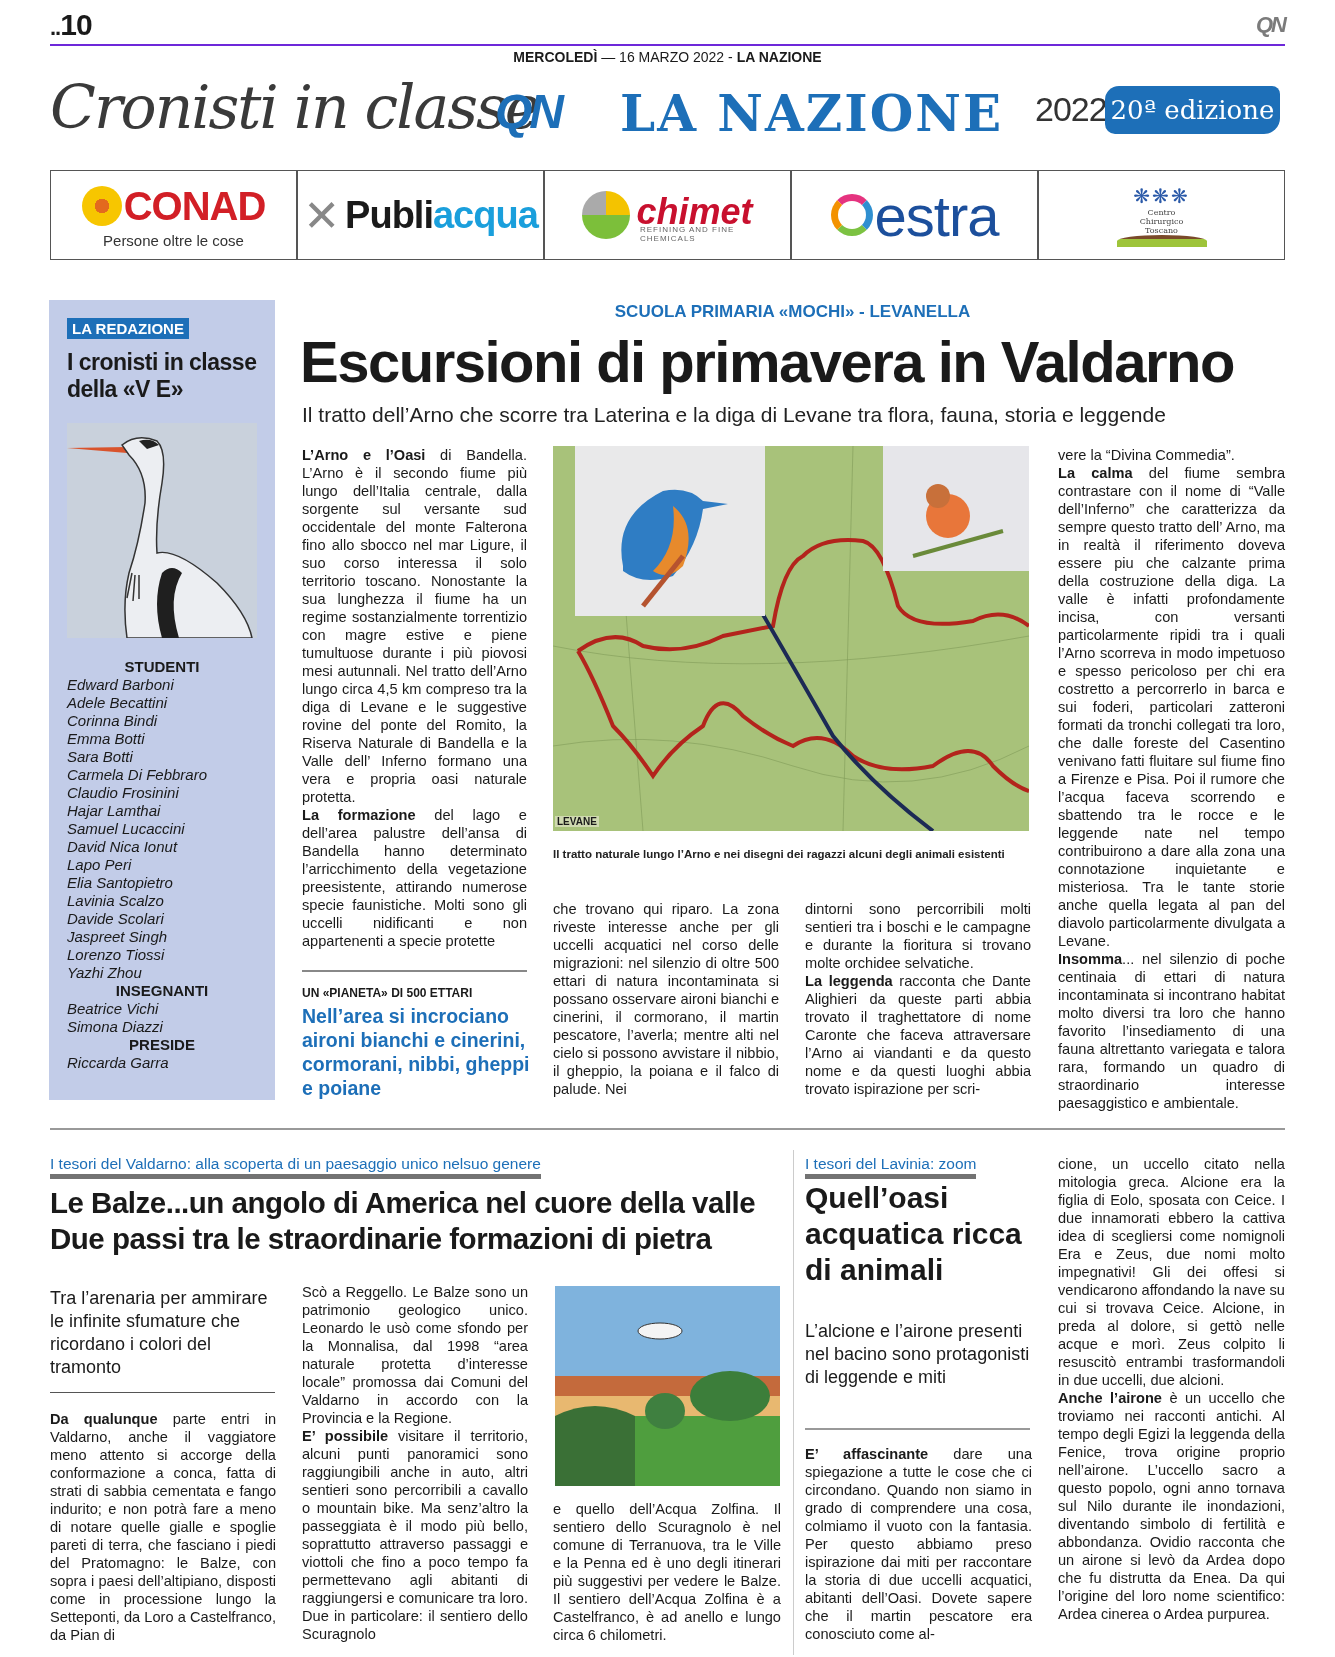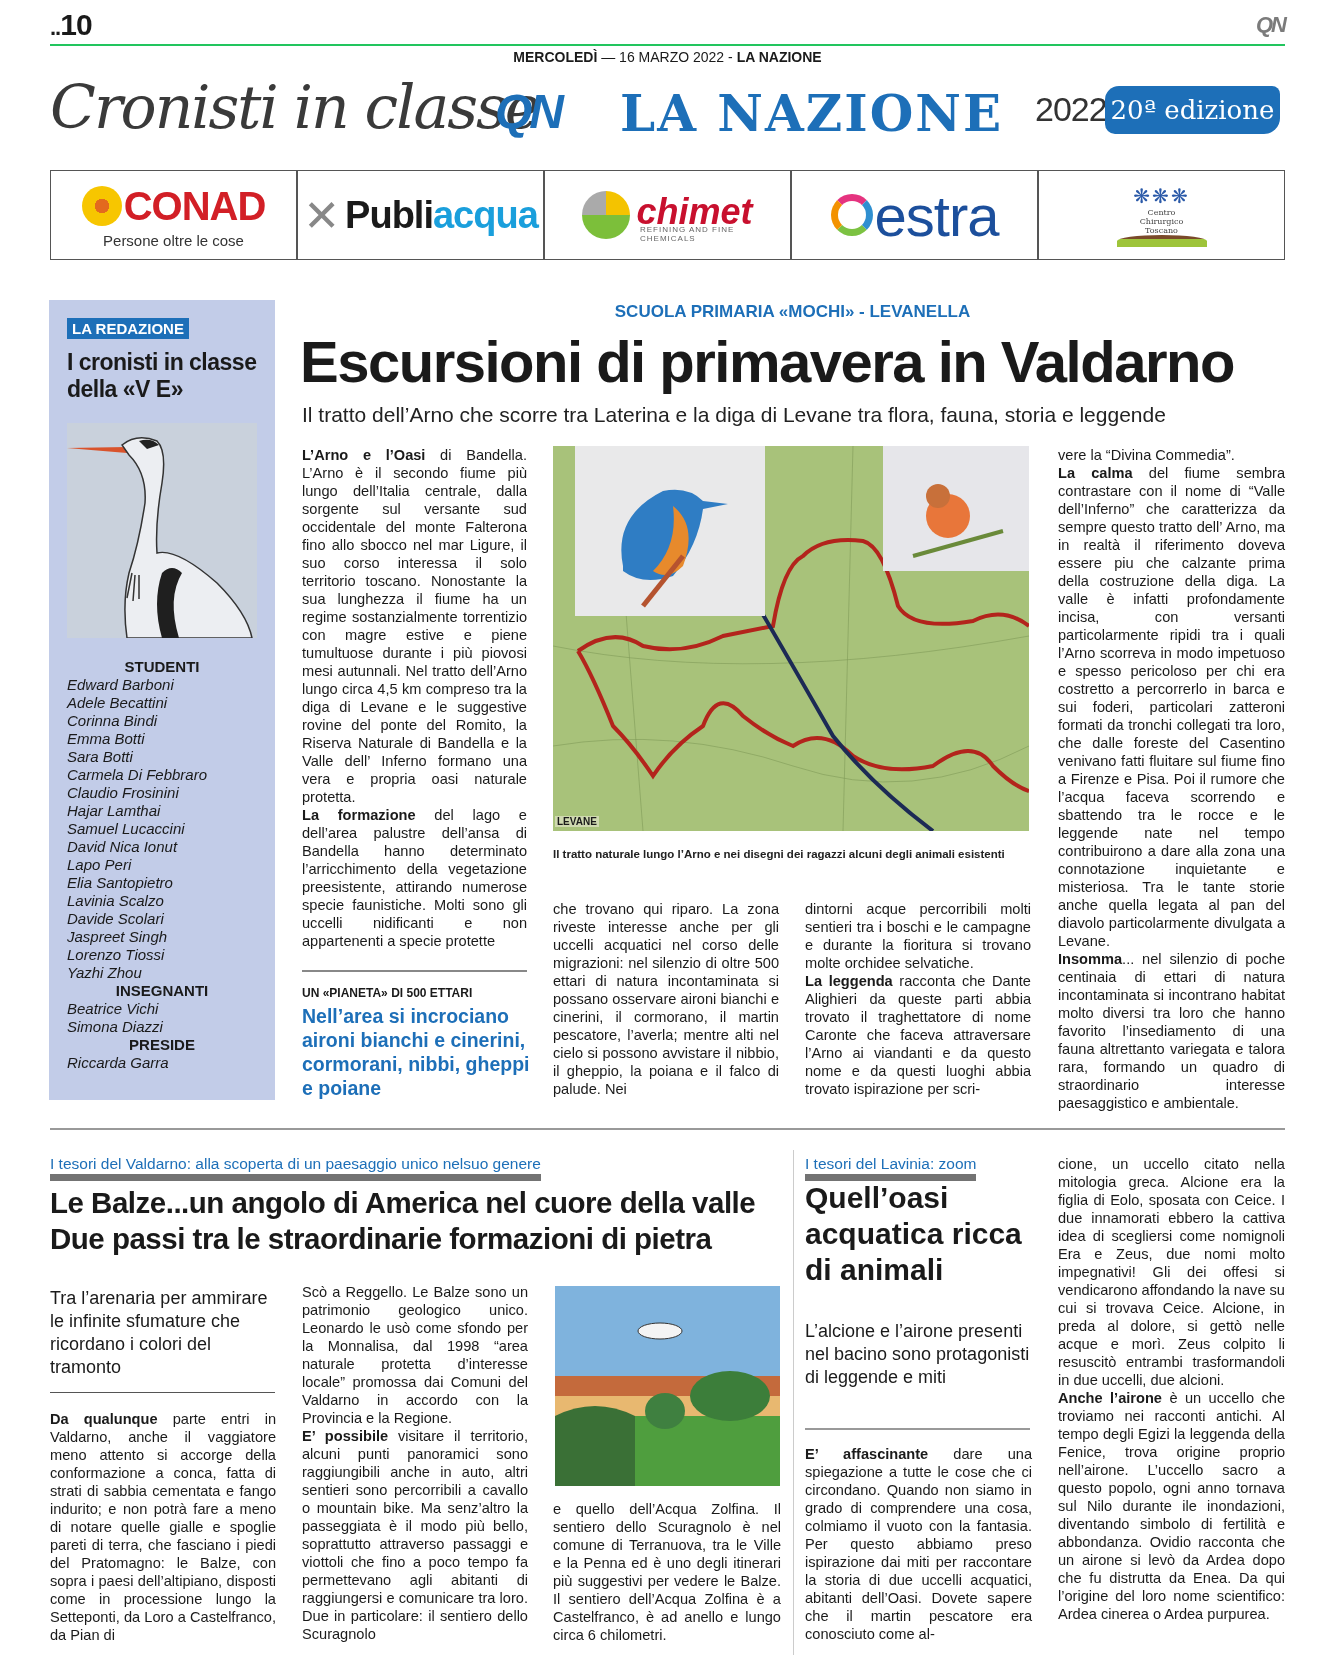--- a/index.html
+++ b/index.html
@@ -1,20 +1,20 @@
 <!DOCTYPE html>
 <html><head>
 <meta charset="utf-8">
 <style>
   * { box-sizing: border-box; margin: 0; padding: 0; }
   html, body { width: 1335px; height: 1657px; background: #fff; overflow: hidden; }
   body { font-family: "Liberation Sans", "DejaVu Sans", sans-serif; color: #1a1a1a; position: relative; }
 
   
-  .topbar { position: absolute; left: 50px; top: 8px; width: 1235px; height: 38px; border-bottom: 2px solid #22c55e; }
+  .topbar { position: absolute; left: 50px; top: 8px; width: 1235px; height: 38px; border-bottom: 2px solid #6d28d9; }
   .page-num { position: absolute; left: 0; top: 0; font-size: 30px; font-weight: bold; letter-spacing: -1px; }
   .page-num .dots { font-size: 22px; }
   .dateline { position: absolute; left: 0; right: 0; top: 8px; text-align: center; font-size: 14px; margin-top: 33px; }
   .dateline b { font-weight: bold; }
   .qn-small { position: absolute; right: 0; top: 4px; font-size: 22px; font-weight: bold; color: #7b7b7b; font-style: italic; letter-spacing: -2px; }
 
   
   .masthead { position: absolute; left: 50px; top: 72px; width: 1235px; height: 80px; }
   .cronisti { position: absolute; left: 0; top: 0; font-family: "DejaVu Serif", serif; font-size: 60px; color: #3a3a3a; font-style: italic; letter-spacing: -2px; }
   .qn-logo { position: absolute; left: 445px; top: 12px; font-size: 48px; font-weight: bold; color: #1d6fb8; font-style: italic; letter-spacing: -3px; }
@@ -64,21 +64,21 @@
   .col3 { left: 805px; top: 900px; width: 226px; }
   .col4 { left: 1058px; top: 446px; width: 227px; }
   .box-rule { position: absolute; left: 302px; top: 970px; width: 225px; border-top: 2px solid #888; }
   .box-kicker { position: absolute; left: 302px; top: 986px; font-size: 12px; font-weight: bold; }
   .box-title { position: absolute; left: 302px; top: 1004px; width: 230px; font-size: 19.5px; line-height: 24px; color: #1d6fb8; font-weight: bold; }
 
   
   .hrule { position: absolute; left: 50px; top: 1128px; width: 1235px; border-top: 2px solid #999; }
 
   
-  .b-kicker { position: absolute; color: #1d6fb8; font-size: 15.5px; border-bottom: 7px solid #737373; padding-bottom: 1px; }
+  .b-kicker { position: absolute; color: #1d6fb8; font-size: 15.5px; border-bottom: 5px solid #737373; padding-bottom: 1px; }
   .b-head { position: absolute; left: 50px; top: 1185px; width: 740px; font-size: 29.5px; font-weight: bold; line-height: 36px; letter-spacing: -0.5px; }
   .b-deck { position: absolute; left: 50px; top: 1287px; width: 225px; font-size: 18px; line-height: 23px; }
   .b-deck-rule { position: absolute; left: 50px; top: 1392px; width: 225px; border-top: 1px solid #555; }
   .bcol1 { left: 50px; top: 1410px; width: 226px; }
   .bcol2 { left: 302px; top: 1283px; width: 226px; }
   .drawing { position: absolute; left: 555px; top: 1286px; width: 225px; height: 200px; background: linear-gradient(#7fb3dd 0 45%, #c46a3c 45% 55%, #e8b870 55% 65%, #4f9e3e 65%); }
   .bcol3 { left: 553px; top: 1500px; width: 228px; }
   .vrule { position: absolute; left: 793px; top: 1150px; height: 505px; border-left: 1px solid #ccc; }
   .z-head { position: absolute; left: 805px; top: 1180px; width: 230px; font-size: 30px; line-height: 36px; font-weight: bold; }
   .z-deck { position: absolute; left: 805px; top: 1320px; width: 230px; font-size: 18px; line-height: 23px; }
@@ -224,21 +224,21 @@
     <path d="M360 110 L450 85" stroke="#6a8a3a" stroke-width="4"></path>
   </svg>
   <div style="position:absolute;left:2px;bottom:4px;font-size:10px;font-weight:bold;background:#cfd9b0;padding:0 2px;">LEVANE</div>
 </div>
 <div class="caption">Il tratto naturale lungo l’Arno e nei disegni dei ragazzi alcuni degli animali esistenti</div>
 
 <div class="col col2">
   <p>che trovano qui riparo. La zona riveste interesse anche per gli uccelli acquatici nel corso delle migrazioni: nel silenzio di oltre 500 ettari di natura incontaminata si possano osservare aironi bianchi e cinerini, il cormorano, il martin pescatore, l’averla; mentre alti nel cielo si possono avvistare il nibbio, il gheppio, la poiana e il falco di palude. Nei</p>
 </div>
 <div class="col col3">
-  <p>dintorni acque percorribili molti sentieri tra i boschi e le campagne e durante la fioritura si trovano molte orchidee selvatiche.</p>
+  <p>dintorni sono percorribili molti sentieri tra i boschi e le campagne e durante la fioritura si trovano molte orchidee selvatiche.</p>
   <p><b>La leggenda</b><span> racconta che Dante Alighieri da queste parti abbia trovato il traghettatore di nome Caronte che faceva attraversare l’Arno ai viandanti e da questo nome e da questi luoghi abbia trovato ispirazione per scri-</span></p>
 </div>
 <div class="col col4">
   <p>vere la “Divina Commedia”.</p>
   <p><b>La calma</b><span> del fiume sembra contrastare con il nome di “Valle dell’Inferno” che caratterizza da sempre questo tratto dell’ Arno, ma in realtà il riferimento doveva essere piu che calzante prima della costruzione della diga. La valle è infatti profondamente incisa, con versanti particolarmente ripidi tra i quali l’Arno scorreva in modo impetuoso e spesso pericoloso per chi era costretto a percorrerlo in barca e sui foderi, particolari zatteroni formati da tronchi collegati tra loro, che dalle foreste del Casentino venivano fatti fluitare sul fiume fino a Firenze e Pisa. Poi il rumore che l’acqua faceva scorrendo e sbattendo tra le rocce e le leggende nate nel tempo contribuirono a dare alla zona una connotazione inquietante e misteriosa. Tra le tante storie anche quella legata al pan del diavolo particolarmente divulgata a Levane.</span></p>
   <p><b>Insomma</b><span>... nel silenzio di poche centinaia di ettari di natura incontaminata si incontrano habitat molto diversi tra loro che hanno favorito l’insediamento di una fauna altrettanto variegata e talora rara, formando un quadro di straordinario interesse paesaggistico e ambientale.</span></p>
 </div>
 
 <div class="hrule"></div>
 

